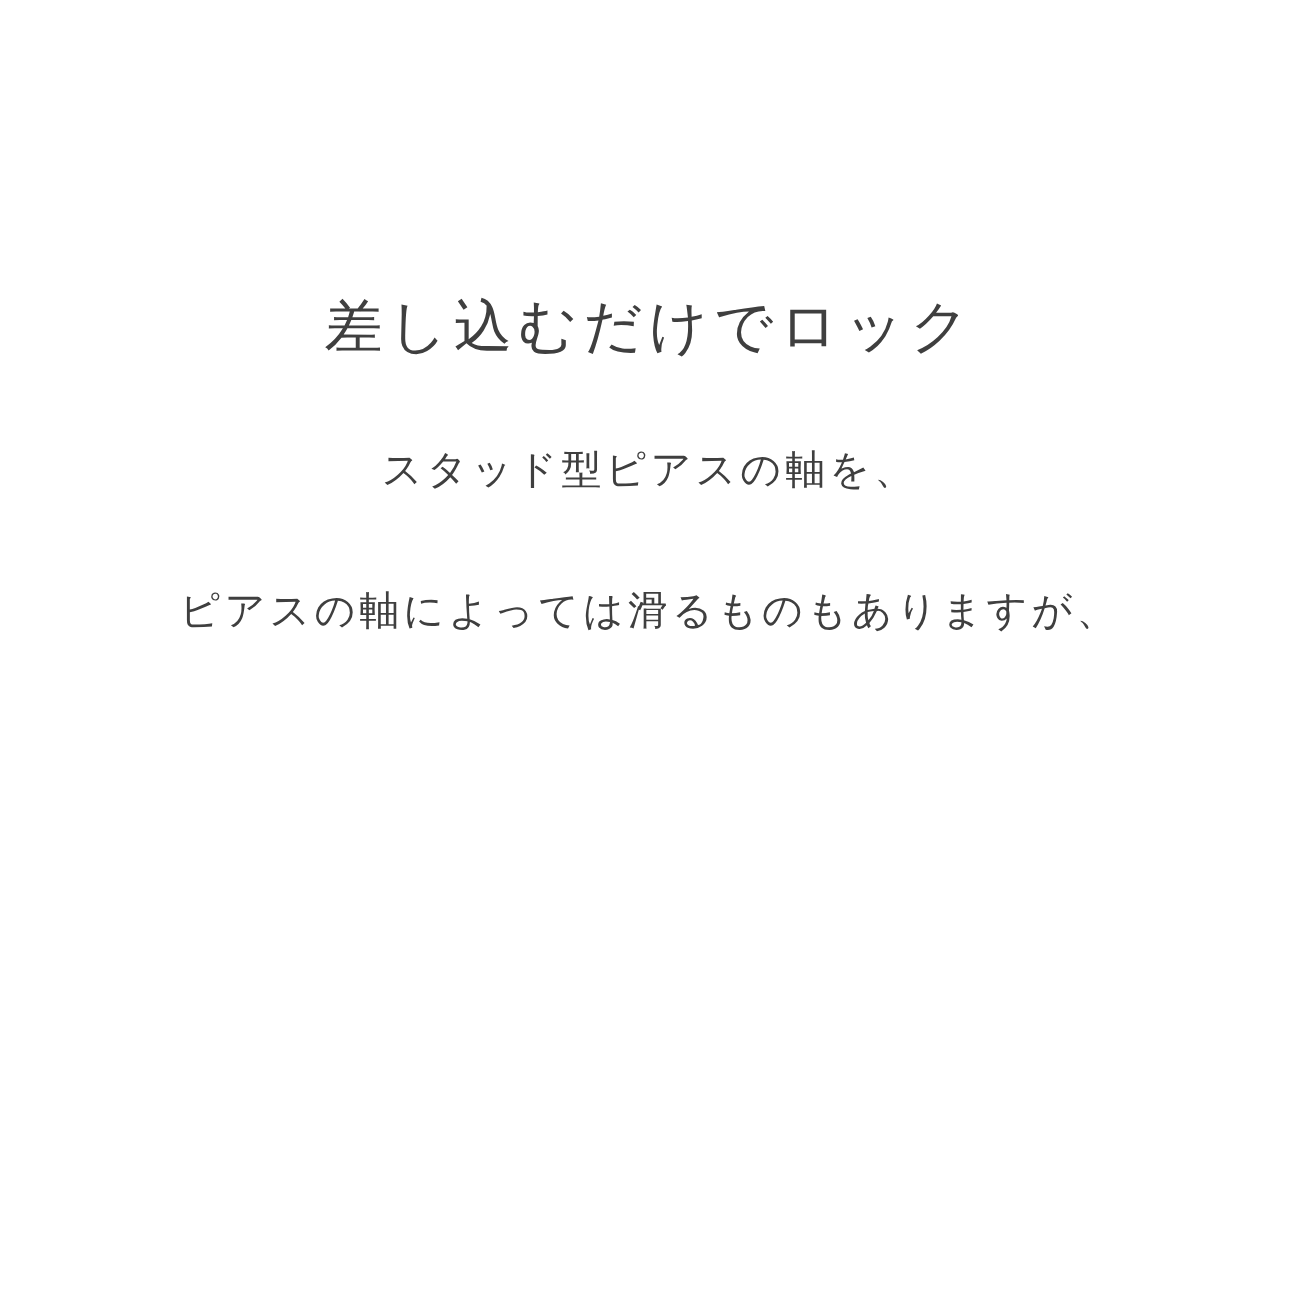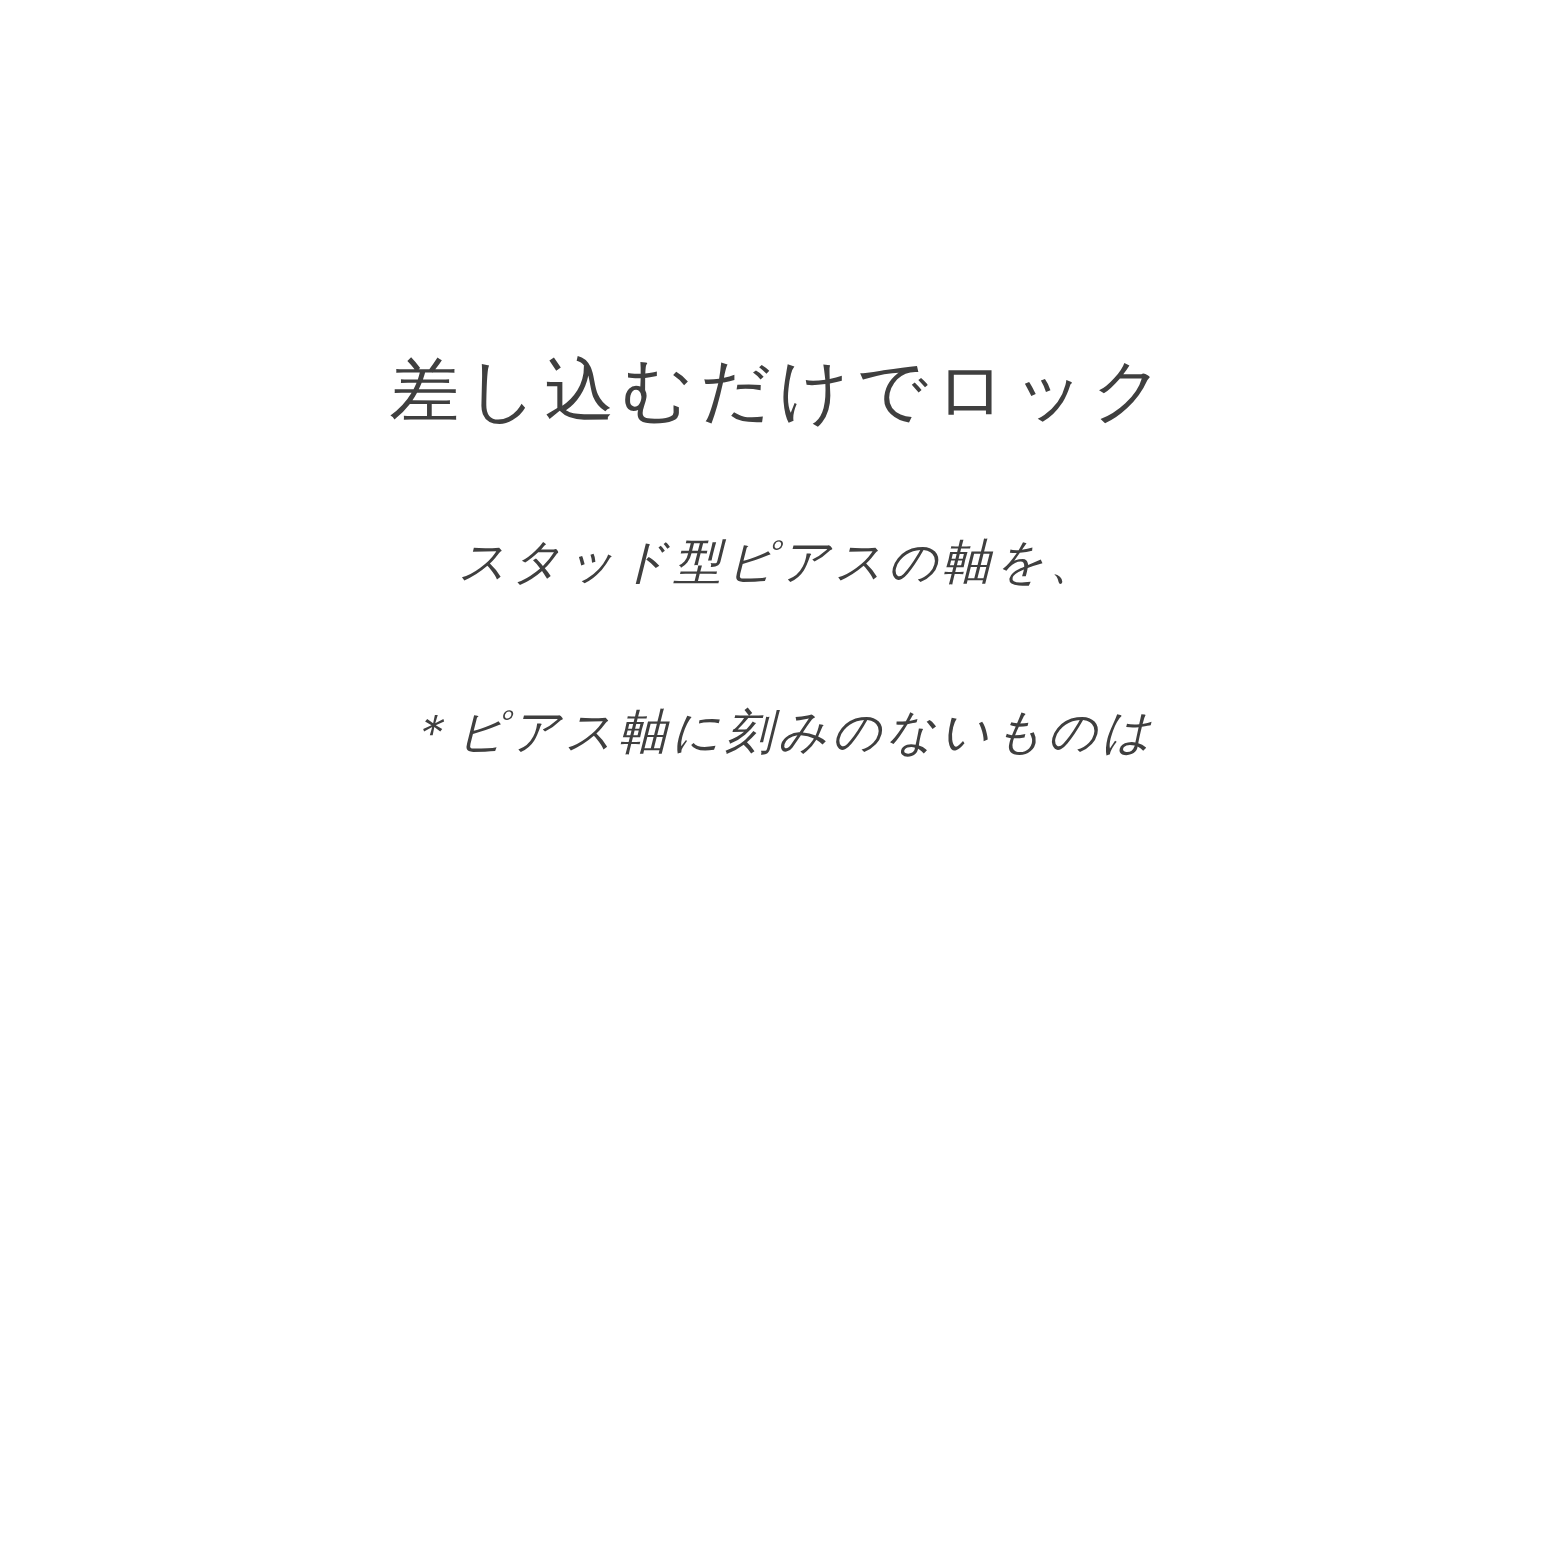--- a/index.html
+++ b/index.html
@@ -25,21 +25,20 @@
   .title {
     margin: 0 0 78px 0;
     font-size: 58px;
     line-height: 64px;
     font-weight: 400;
     letter-spacing: 6px;
     color: #3f3f3f;
   }
   .paragraph {
     margin: 0 0 75px 0;
-    font-style: italic;
   }
   .paragraph:last-child {
     margin-bottom: 0;
   }
   .paragraph p {
     margin: 0;
     font-size: 40px;
     line-height: 66px;
     font-weight: 300;
     letter-spacing: 4px;
@@ -53,20 +52,20 @@
 <div class="canvas">
   <div class="content">
 
     <h1 class="title">差し込むだけでロック</h1>
 
     <div class="paragraph">
       <p>スタッド型ピアスの軸を、</p>
     </div>
 
     <div class="paragraph">
+      <p>ピアスの軸によっては滑るものもありますが、</p>
     </div>
 
     <div class="paragraph">
-      <p>＊ピアス軸に刻みのないものは</p>
     </div>
 
   </div>
 </div>
 
 </body></html>

